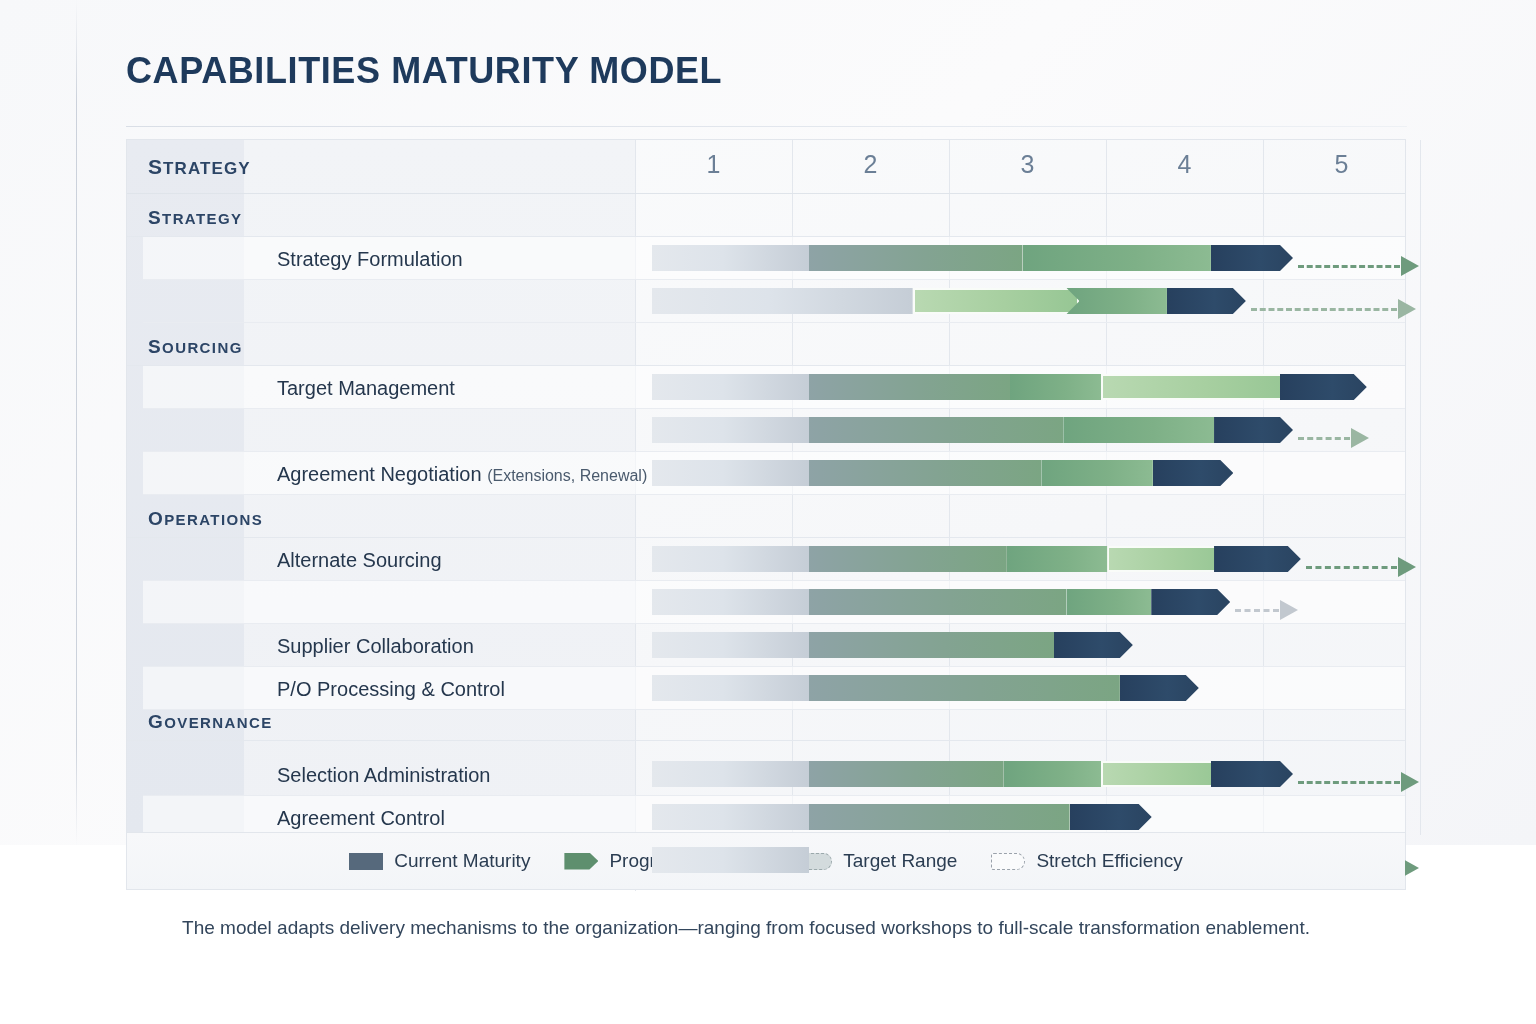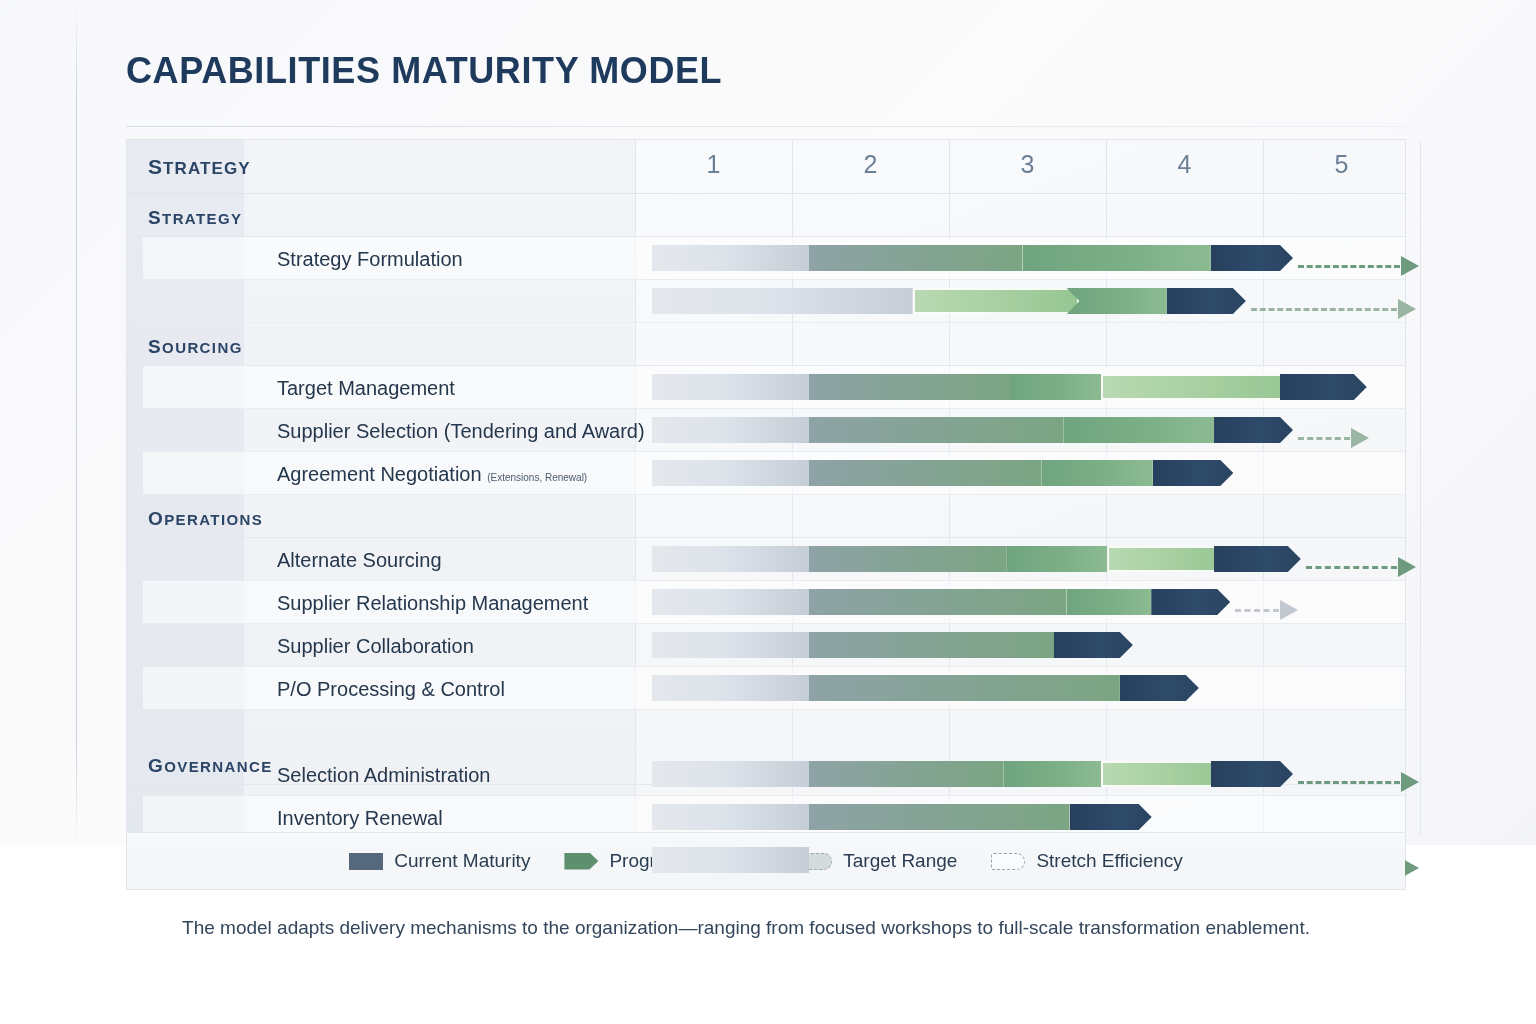--- a/index.html
+++ b/index.html
@@ -76,21 +76,21 @@
   
   .row{
     position:absolute;left:16px;right:0;height:43px;
   }
   .row.alt{background:rgba(255,255,255,.55);}
   .row-sep{position:absolute;left:0;right:0;bottom:0;height:1px;background:#e9ecf1;}
   .row-name{
     position:absolute;left:134px;top:11px;
     font-size:20px;color:#25374d;white-space:nowrap;
   }
-  .row-name .sub{font-size:10px;color:#4a5a6d;}
+  .row-name .sub{font-size:16px;color:#4a5a6d;}
 
   .sect{
     position:absolute;left:0;right:0;height:43px;
   }
   .sect-title{
     position:absolute;left:21px;top:13px;
     font-size:15px;font-weight:bold;color:#2c4566;letter-spacing:1.4px;
   }
   .sect-title .first{font-size:19px;}
   .sect-rule{position:absolute;left:0;right:0;bottom:0;height:1px;background:#e4e8ee;}
@@ -252,21 +252,20 @@
                 <div class="seg grey" style="left: 0px; width: 157px; z-index: 3;"></div>
                 <div class="seg sage" style="left: 157px; width: 200.96px;"></div>
                 <div class="seg green" style="left: 357.96px; width: 91.06px;"></div>
                 <div class="seg target arrowed" style="left: 449.02px; width: 191.98px; z-index: 4;"></div>
                 <div class="seg navy arrowed" style="left: 628px; width: 86.79px; z-index: 5;"></div>
               </div>
             </div>
             <div class="row-sep"></div>
           </div>
           <div class="row" style="top: 269px;">
-            <div class="row-name">Supplier Selection (Tendering and Award)</div>
             <div class="barzone">
               <div class="bar" style="left: 1px; width: 785px;">
                 <div class="seg grey" style="left: 0px; width: 157px; z-index: 3;"></div>
                 <div class="seg sage" style="left: 157px; width: 254.34px;"></div>
                 <div class="seg green" style="left: 411.34px; width: 150.72px;"></div>
                 <div class="seg navy arrowed" style="left: 562.06px; width: 78.94px; z-index: 5;"></div>
                 <div class="stretch s-sage" style="left: 646px; width: 60.5px;">
                   <span class="line"></span>
                   <span class="tip"></span>
                 </div>
@@ -301,21 +300,20 @@
                 <div class="seg navy arrowed" style="left: 562.06px; width: 86.79px; z-index: 5;"></div>
                 <div class="stretch s-green" style="left: 653.85px; width: 99.75px;">
                   <span class="line"></span>
                   <span class="tip"></span>
                 </div>
               </div>
             </div>
             <div class="row-sep"></div>
           </div>
           <div class="row alt" style="top: 441px;">
-            <div class="row-name">Supplier Relationship Management</div>
             <div class="barzone">
               <div class="bar" style="left: 1px; width: 785px;">
                 <div class="seg grey" style="left: 0px; width: 157px; z-index: 3;"></div>
                 <div class="seg sage" style="left: 157px; width: 257.48px;"></div>
                 <div class="seg green" style="left: 414.48px; width: 84.78px;"></div>
                 <div class="seg navy arrowed" style="left: 499.26px; width: 78.94px; z-index: 5;"></div>
                 <div class="stretch s-grey" style="left: 583.2px; width: 52.65px;">
                   <span class="line"></span>
                   <span class="tip"></span>
                 </div>
@@ -338,21 +336,21 @@
             <div class="row-name">P/O Processing &amp; Control</div>
             <div class="barzone">
               <div class="bar" style="left: 1px; width: 785px;">
                 <div class="seg grey" style="left: 0px; width: 157px; z-index: 3;"></div>
                 <div class="seg sage" style="left: 157px; width: 310.86px;"></div>
                 <div class="seg navy arrowed" style="left: 467.86px; width: 78.94px; z-index: 5;"></div>
               </div>
             </div>
             <div class="row-sep"></div>
           </div>
-          <div class="sect" style="top: 602px; text-align: center;">
+          <div class="sect" style="top: 558px; text-align: center;">
             <div class="sect-title"><span class="first">G</span>OVERNANCE</div>
             <div class="sect-rule"></div>
           </div>
           <div class="row" style="top: 613px;">
             <div class="row-name">Selection Administration</div>
             <div class="barzone">
               <div class="bar" style="left: 1px; width: 785px;">
                 <div class="seg grey" style="left: 0px; width: 157px; z-index: 3;"></div>
                 <div class="seg sage" style="left: 157px; width: 194.68px;"></div>
                 <div class="seg green" style="left: 351.68px; width: 97.34px;"></div>
@@ -360,21 +358,21 @@
                 <div class="seg navy arrowed" style="left: 558.92px; width: 82.08px; z-index: 5;"></div>
                 <div class="stretch s-green" style="left: 646px; width: 110.74px;">
                   <span class="line"></span>
                   <span class="tip"></span>
                 </div>
               </div>
             </div>
             <div class="row-sep"></div>
           </div>
           <div class="row alt" style="top: 656px;">
-            <div class="row-name">Inventory Renewal</div>
+            <div class="row-name">Agreement Control</div>
             <div class="barzone">
               <div class="bar" style="left: 1px; width: 785px;">
                 <div class="seg grey" style="left: 0px; width: 157px; z-index: 3;"></div>
                 <div class="seg sage" style="left: 157px; width: 260.62px;"></div>
                 <div class="seg navy arrowed" style="left: 417.62px; width: 82.08px; z-index: 5;"></div>
               </div>
             </div>
             <div class="row-sep"></div>
           </div>
           <div class="row" style="top: 699px;">

